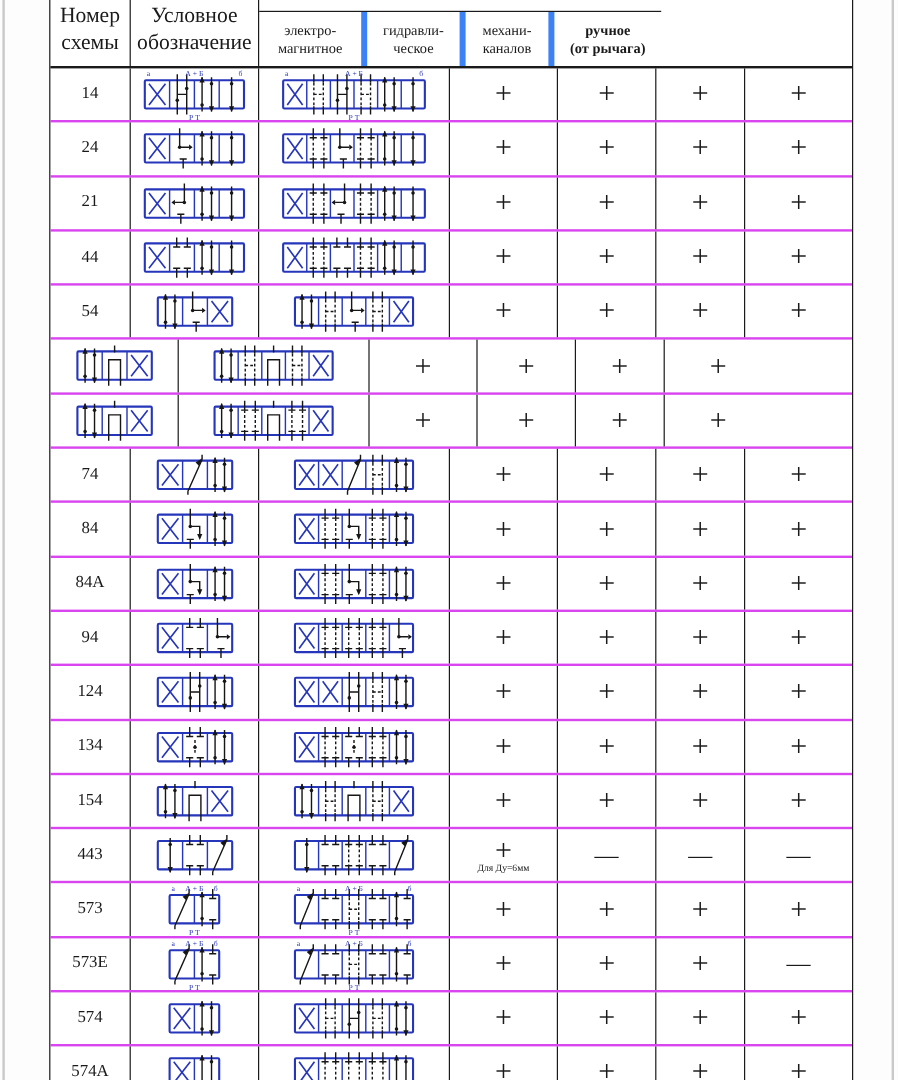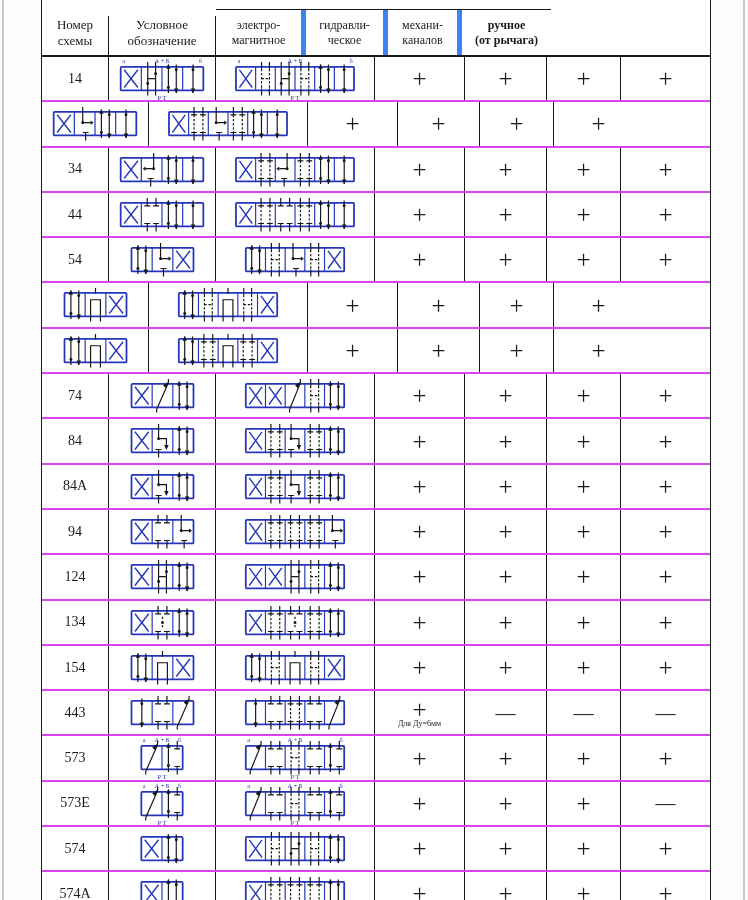--- a/index.html
+++ b/index.html
@@ -4,21 +4,21 @@
 <style>
   html,body{margin:0;padding:0;background:#fbfbfb;}
   .page{position:relative;width:748px;height:900px;background:#fdfdfd;overflow:hidden;
         font-family:"Liberation Serif","DejaVu Serif",serif;color:#1a1a1a;}
   .edge{position:absolute;top:0;bottom:0;width:2px;background:#c9c9c9;}
   .edge.left{left:2px;}
   .edge.right{left:743px;}
   .tbl{position:absolute;left:41px;top:0;width:668px;border-left:1px solid #1a1a1a;border-right:1px solid #1a1a1a;background:#fff;}
   .hdr{display:flex;height:55px;border-bottom:2px solid #1a1a1a;}
   .hcell{box-sizing:border-box;border-right:1px solid #1a1a1a;text-align:center;
-         font-size:13px;line-height:1.25;white-space:pre-line;padding-top:1px;margin-top:16px;}
+         font-size:18px;line-height:1.25;white-space:pre-line;padding-top:1px;}
   .c1{width:67px;} .c2{width:107px;} .c3{width:159px;}
   .hgroup{width:335px;display:flex;flex-direction:column;}
   .strip{height:9px;border-bottom:1.5px solid #1a1a1a;}
   .subrow{display:flex;flex:1;}
   .sub{box-sizing:border-box;border-right:5px solid #3b82f6;display:flex;align-items:center;justify-content:center;
        text-align:center;font-size:12px;line-height:1.2;white-space:pre-line;}
   .sub:last-child,.hcell:last-child{border-right:none;}
   .s4{width:90px;} .s5{width:82px;} .s6{width:74px;} .s7{width:89px;font-weight:bold;}
   .trow{display:flex;height:43.3px;border-bottom:2px solid #d946ef;}
   .td{box-sizing:border-box;border-right:1px solid #1a1a1a;display:flex;align-items:center;justify-content:center;flex-direction:column;}
@@ -120,20 +120,21 @@
             <span class="mark">+</span>
           </div>
           <div class="td" style="width:74px">
             <span class="mark">+</span>
           </div>
           <div class="td" style="width:89px">
             <span class="mark">+</span>
           </div>
         </div>
         <div class="trow">
+          <div class="td num" style="width:67px">24</div>
           <div class="td" style="width:107px">
             <svg width="88" height="44" viewBox="0 0 88 44">
               <rect x="2" y="10" width="84" height="24" fill="none" stroke="#2636bb" stroke-width="1.8" rx="1"></rect>
               <line x1="23" y1="10" x2="23" y2="34" stroke="#2636bb" stroke-width="1.2"></line>
               <line x1="44" y1="10" x2="44" y2="34" stroke="#2636bb" stroke-width="1.2"></line>
               <line x1="65" y1="10" x2="65" y2="34" stroke="#2636bb" stroke-width="1.2"></line>
               <path d="M5.5 13 L19.5 31 M19.5 13 L5.5 31" fill="none" stroke="#2636bb" stroke-width="1.4"></path>
               <path d="M31.5 5 V21 H39.5 M34.5 39 V31 M31.5 31 H37.5" fill="none" stroke="#161616" stroke-width="1.2"></path>
               <circle cx="31.5" cy="21" r="1.5" fill="#161616"></circle>
               <polygon points="39.5,18.8 39.5,23.2 42.5,21" fill="#161616"></polygon>
@@ -182,21 +183,21 @@
             <span class="mark">+</span>
           </div>
           <div class="td" style="width:74px">
             <span class="mark">+</span>
           </div>
           <div class="td" style="width:89px">
             <span class="mark">+</span>
           </div>
         </div>
         <div class="trow">
-          <div class="td num" style="width:67px">34</div>
+          <div class="td num" style="width:67px">21</div>
           <div class="td" style="width:107px">
             <svg width="88" height="44" viewBox="0 0 88 44">
               <rect x="2" y="10" width="84" height="24" fill="none" stroke="#2636bb" stroke-width="1.8" rx="1"></rect>
               <line x1="23" y1="10" x2="23" y2="34" stroke="#2636bb" stroke-width="1.2"></line>
               <line x1="44" y1="10" x2="44" y2="34" stroke="#2636bb" stroke-width="1.2"></line>
               <line x1="65" y1="10" x2="65" y2="34" stroke="#2636bb" stroke-width="1.2"></line>
               <path d="M5.5 13 L19.5 31 M19.5 13 L5.5 31" fill="none" stroke="#2636bb" stroke-width="1.4"></path>
               <path d="M35.5 5 V21 H27.5 M32.5 39 V31 M29.5 31 H35.5" fill="none" stroke="#161616" stroke-width="1.2"></path>
               <circle cx="35.5" cy="21" r="1.5" fill="#161616"></circle>
               <polygon points="27.5,18.8 27.5,23.2 24.5,21" fill="#161616"></polygon>

